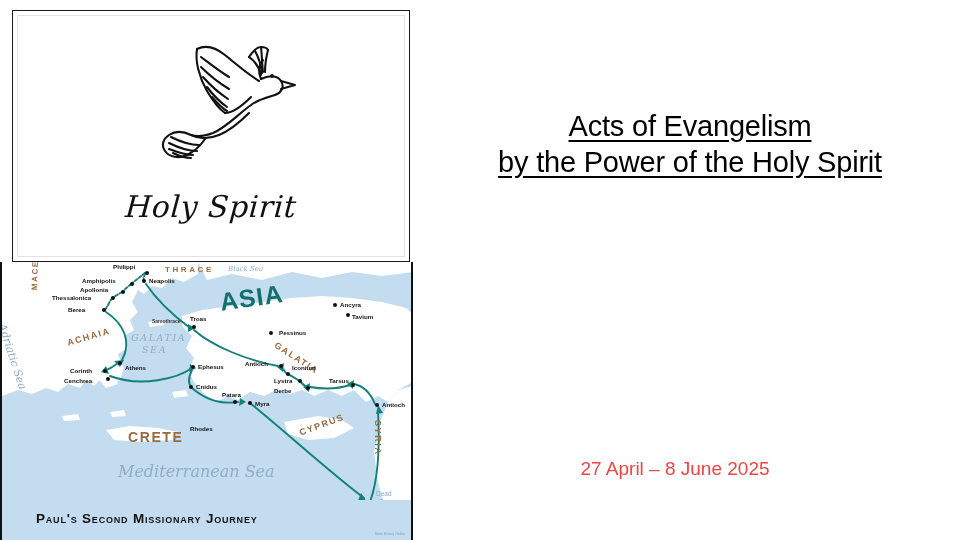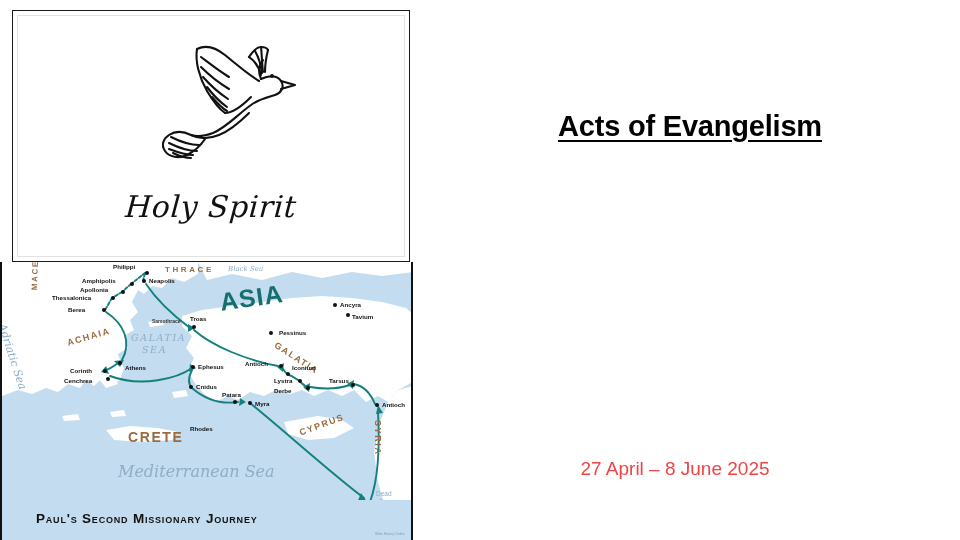--- a/index.html
+++ b/index.html
@@ -140,21 +140,21 @@
   
   #title-block {
     position: absolute;
     left: 430px;
     top: 108px;
     width: 520px;
     text-align: center;
   }
   .title-line {
     font-family: "Liberation Sans", sans-serif;
-    font-weight: bold;
+    font-weight: normal;
     font-size: 29px;
     line-height: 36px;
     color: #000000;
     text-decoration: underline;
     text-underline-offset: 4px;
     letter-spacing: -0.2px;
     white-space: nowrap;
   }
   #subtitle-block {
     position: absolute;
@@ -392,20 +392,21 @@
     <div class="mp-label" style="left:321px; top:262px;">Jerusalem</div>
     <div class="mp-dot" style="left:362px; top:262px;"></div>
 
     <div id="map-title-bar"></div>
     <div id="map-title">Paul's Second Missionary Journey</div>
     <div id="map-credit">Bible History Online</div>
   </div>
 
   <div id="title-block">
     <div class="title-line">Acts of Evangelism</div>
+    <div class="title-line">by the Power of the Holy Spirit</div>
   </div>
 
   <div id="subtitle-block">
   </div>
 
   <div id="footer-block">
     <div class="foot-line">27 April – 8 June 2025</div>
   </div>
 
 </div>

